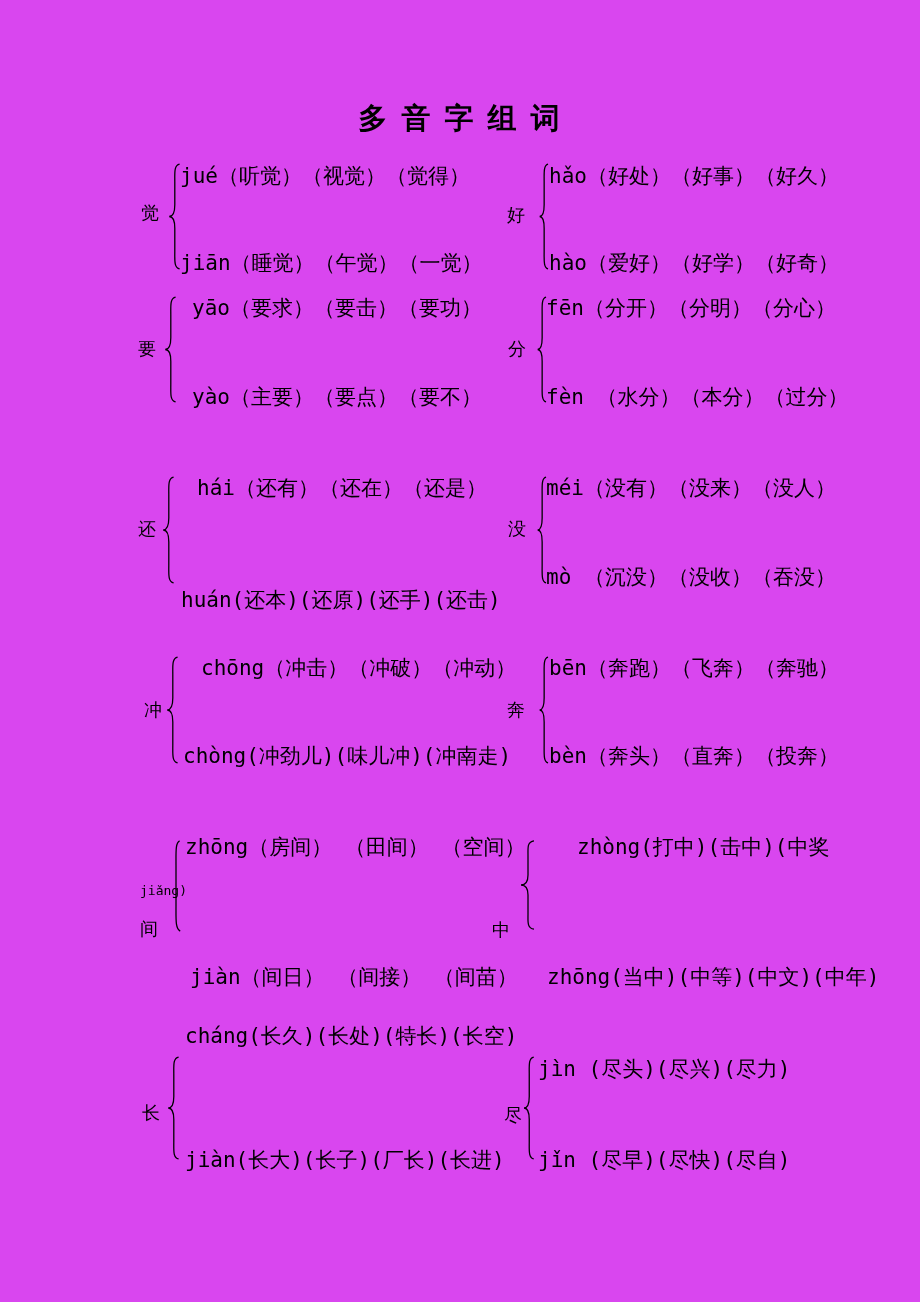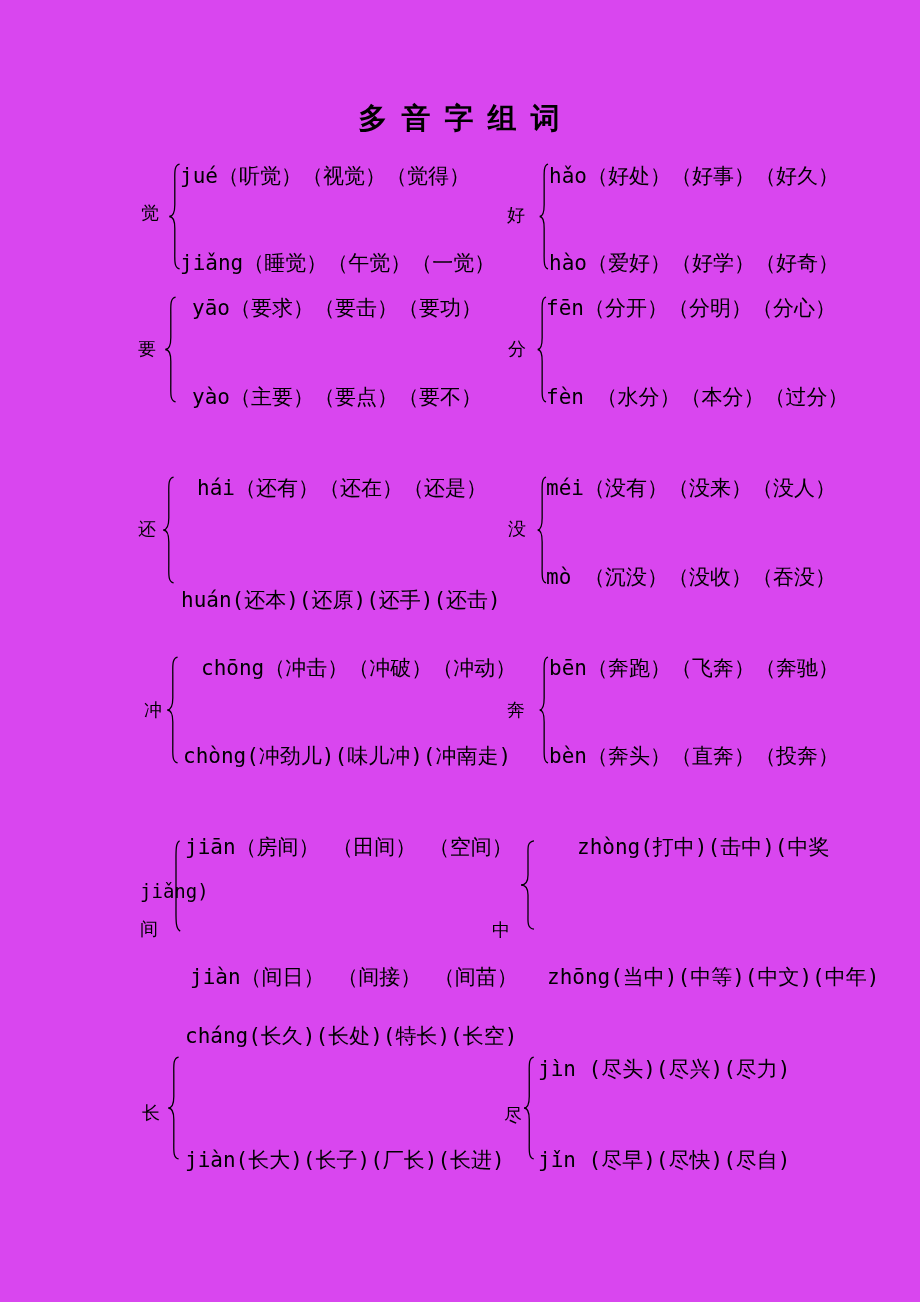--- a/index.html
+++ b/index.html
@@ -8,21 +8,21 @@
     font-family:"DejaVu Sans Mono","Liberation Mono",monospace;
     color:#000;overflow:hidden;
   }
   .title{
     position:absolute;top:99px;left:0;width:100%;margin:0;
     text-align:center;font-size:29px;font-weight:bold;letter-spacing:2px;
     font-family:"DejaVu Sans","Liberation Sans",sans-serif;
   }
   .hz{position:absolute;font-size:18px;line-height:22px;white-space:pre;}
   .ln{position:absolute;font-size:21px;line-height:20px;white-space:pre;}
-  .stray{position:absolute;font-size:19px;line-height:20px;white-space:pre;}
+  .stray{position:absolute;font-size:13px;line-height:20px;white-space:pre;}
   .brace{position:absolute;}
   .brace svg{display:block;width:100%;height:100%;}
   .brace path{stroke:#000;fill:none;stroke-width:1.3;vector-effect:non-scaling-stroke;}
 
   
   #c0 .hz{left:141px;top:202px} #c0 .brace{left:166px;top:163px;width:16px;height:107px}
   #c0 .t{left:180px;top:166px} #c0 .b{left:180px;top:253px}
   #c1 .hz{left:507px;top:204px} #c1 .brace{left:537px;top:163px;width:13px;height:107px}
   #c1 .t{left:549px;top:166px} #c1 .b{left:549px;top:253px}
   
@@ -60,21 +60,21 @@
   <h1 class="title">多 音 字 组 词</h1>
 
   <div class="cell" id="c0">
     <span class="hz">觉</span>
     <span class="brace">
         <svg viewBox="0 0 20 100" preserveAspectRatio="none">
           <path d="M17 1 C10 2 11 9 11 17 L11 39 C11 46 9 50 4 50 C9 50 11 54 11 61 L11 83 C11 91 10 98 17 99"></path>
         </svg>
       </span>
     <span class="ln t">jué（听觉）（视觉）（觉得）</span>
-    <span class="ln b">jiǎng（睡觉）（午觉）（一觉）</span>
+    <span class="ln b">jiān（睡觉）（午觉）（一觉）</span>
   </div>
   <div class="cell" id="c1">
     <span class="hz">好</span>
     <span class="brace">
         <svg viewBox="0 0 20 100" preserveAspectRatio="none">
           <path d="M17 1 C10 2 11 9 11 17 L11 39 C11 46 9 50 4 50 C9 50 11 54 11 61 L11 83 C11 91 10 98 17 99"></path>
         </svg>
       </span>
     <span class="ln t">hǎo（好处）（好事）（好久）</span>
     <span class="ln b">hào（爱好）（好学）（好奇）</span>
@@ -143,21 +143,21 @@
     <span class="ln b">bèn（奔头）（直奔）（投奔）</span>
   </div>
 
   <div class="cell" id="c8">
     <span class="hz">间</span>
     <span class="brace">
         <svg viewBox="0 0 20 100" preserveAspectRatio="none">
           <path d="M16 1 C9 3 10 13 10 28 L10 72 C10 87 9 96 17 99"></path>
         </svg>
       </span>
-    <span class="ln t">jiān（房间） （田间） （空间）</span>
+    <span class="ln t">zhōng（房间） （田间） （空间）</span>
     <span class="stray">jiǎng)</span>
     <span class="ln b">jiàn（间日） （间接） （间苗）</span>
   </div>
   <div class="cell" id="c9">
     <span class="hz">中</span>
     <span class="brace">
         <svg viewBox="0 0 20 100" preserveAspectRatio="none">
           <path d="M17 1 C10 2 11 9 11 17 L11 39 C11 46 9 50 4 50 C9 50 11 54 11 61 L11 83 C11 91 10 98 17 99"></path>
         </svg>
       </span>

